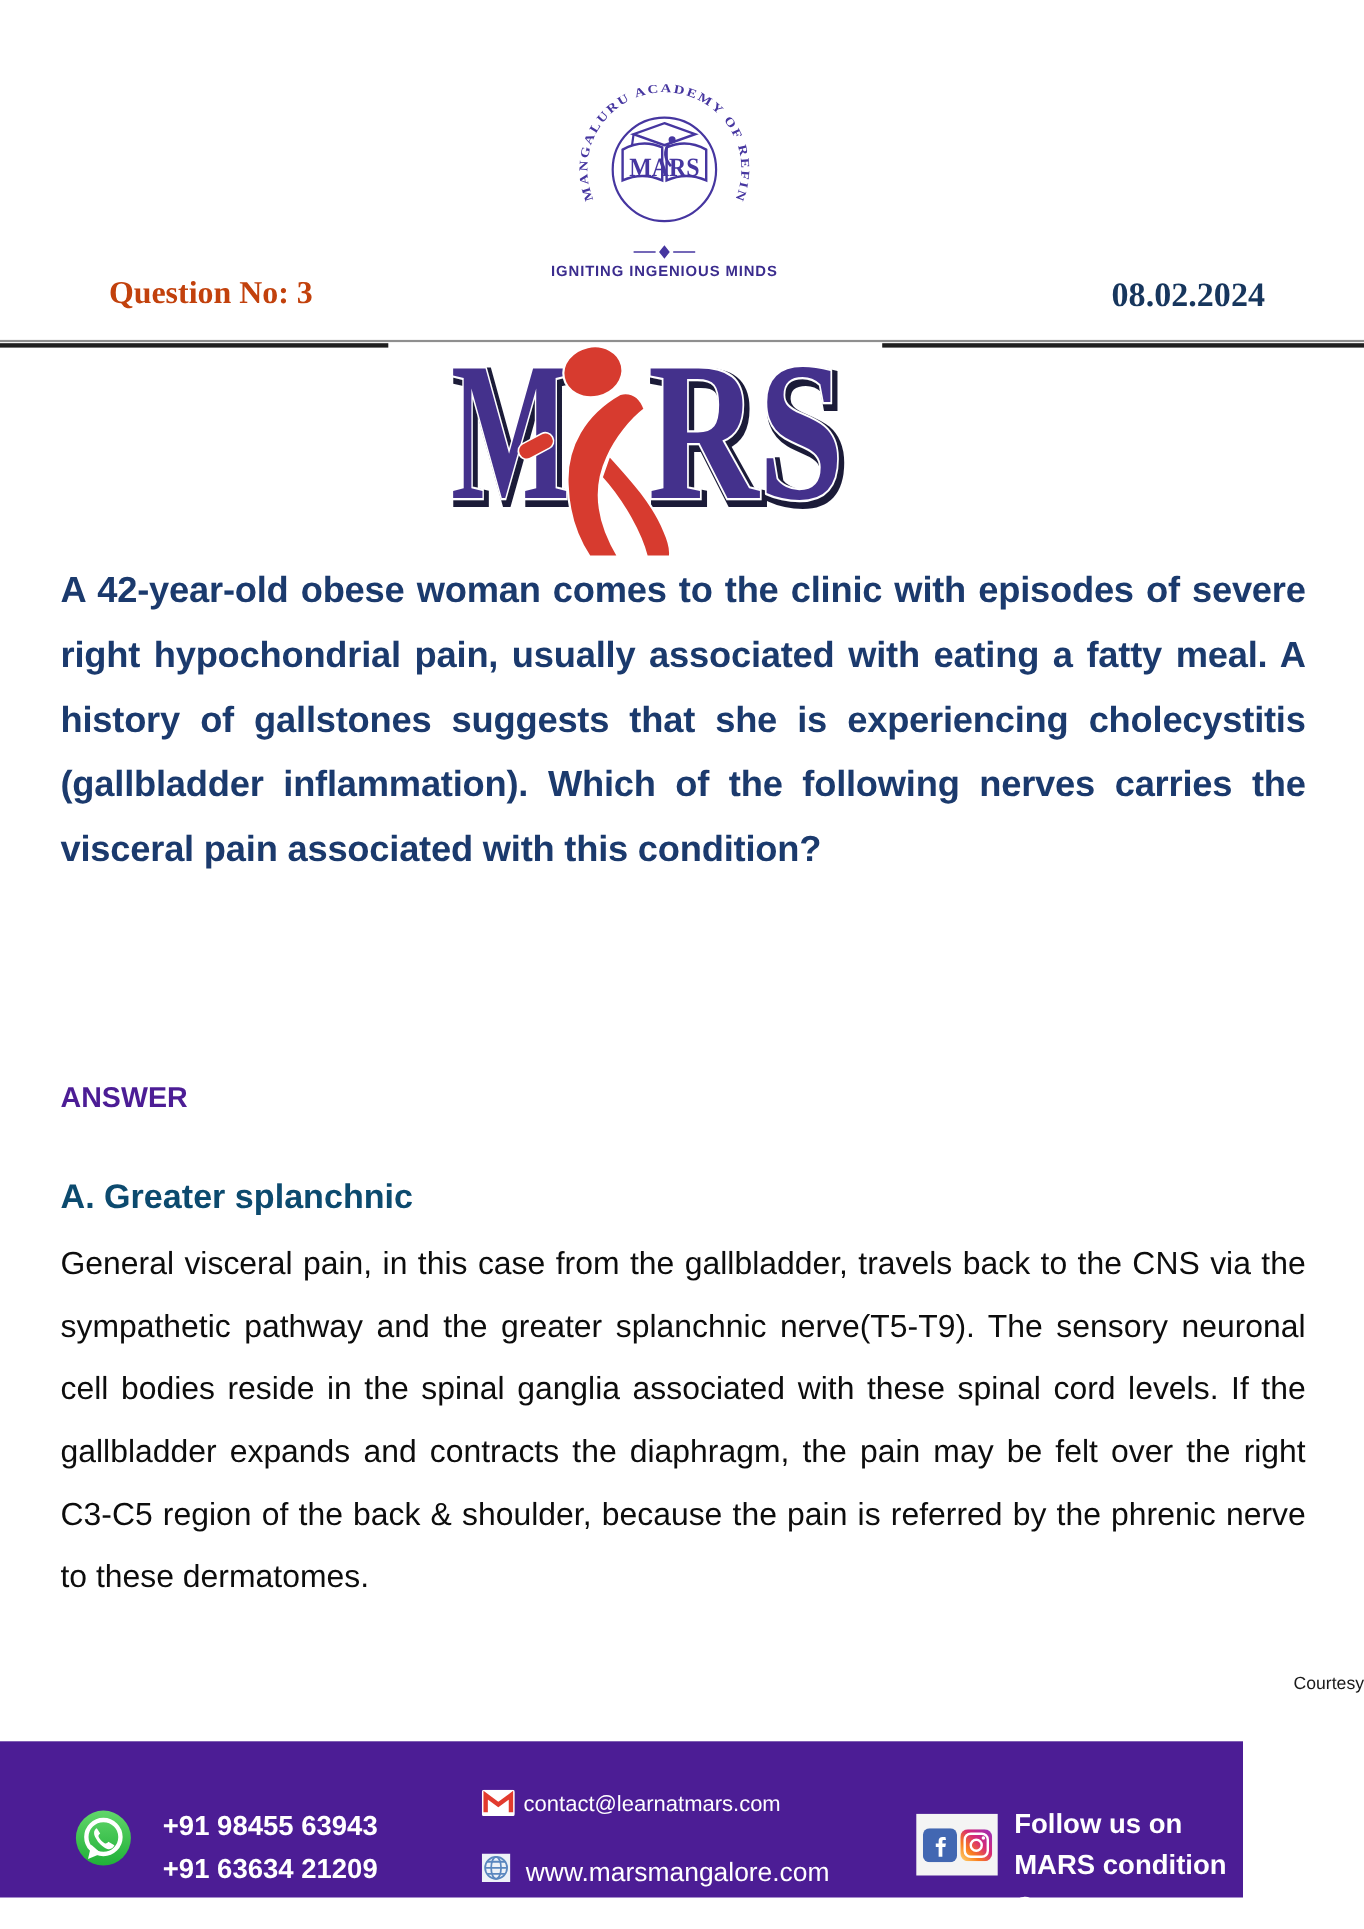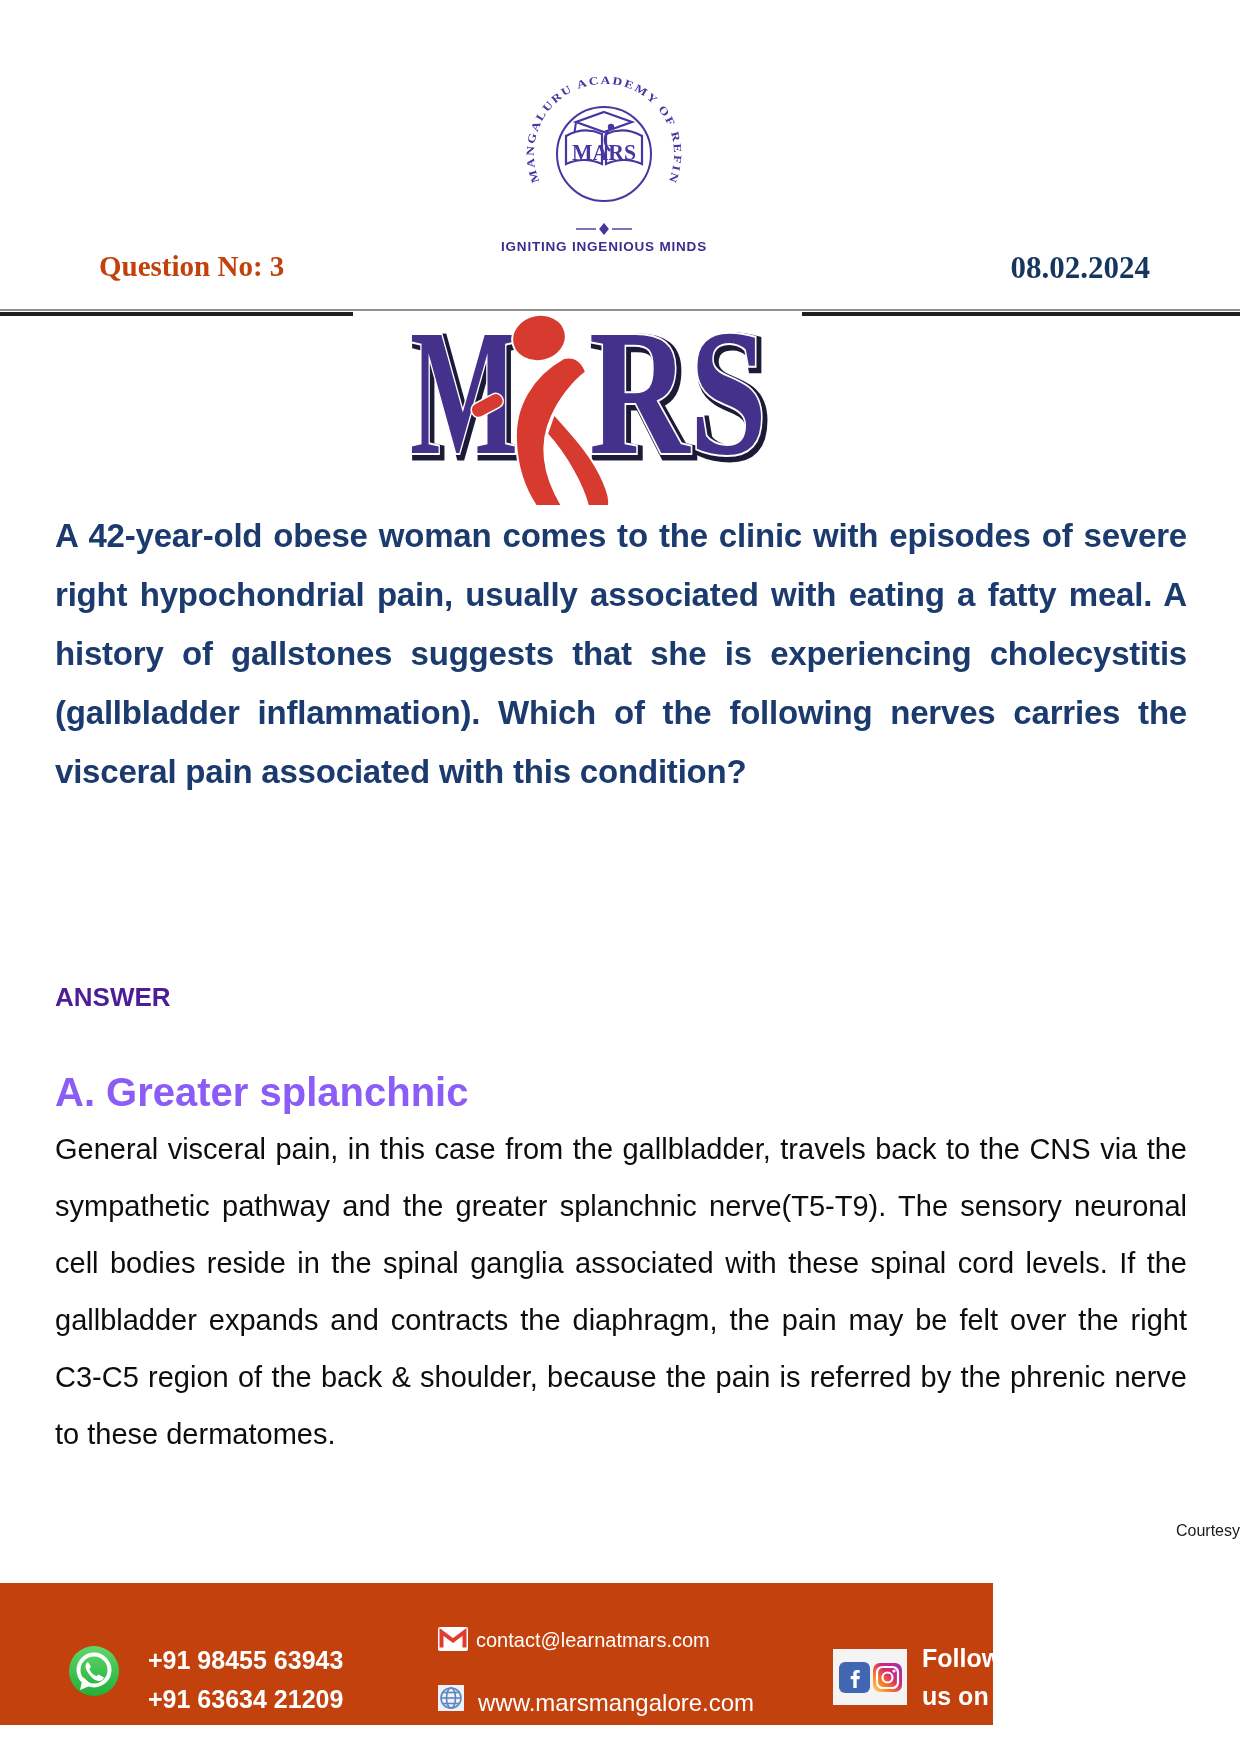--- a/index.html
+++ b/index.html
@@ -21,30 +21,30 @@
   
   .mars-logo{position:absolute;left:404px;top:306px;width:380px;height:205px;}
 
   
   .question{position:absolute;left:55px;top:506px;width:1132px;
             font-weight:bold;font-size:33px;line-height:59px;color:#1b3a6d;
             text-align:justify;letter-spacing:-0.2px;}
 
   
   .answer-heading{position:absolute;left:55px;top:982px;font-weight:bold;font-size:26px;color:#4c1d95;}
-  .answer-option{position:absolute;left:55px;top:1070px;font-weight:bold;font-size:40px;color:#8b5cf6;}
+  .answer-option{position:absolute;left:55px;top:1070px;font-weight:bold;font-size:31px;color:#0c4a6e;}
   .explanation{position:absolute;left:55px;top:1121px;width:1132px;height:372px;overflow:hidden;
                font-size:29px;line-height:57px;color:#0d0d0d;text-align:justify;}
 
   
   .courtesy{position:absolute;left:0;top:1519px;width:1240px;text-align:right;
             font-size:16px;line-height:23px;color:#1a1a1a;}
 
   
-  .footer{position:absolute;left:0;top:1583px;width:993px;height:142px;background:#c2410c;}
+  .footer{position:absolute;left:0;top:1583px;width:1130px;height:142px;background:#4c1d95;}
   .wa-icon{position:absolute;left:68px;top:62px;}
   .phones{position:absolute;left:148px;top:58px;color:#ffffff;font-weight:bold;
           font-size:25px;line-height:39px;}
   .gmail-icon{position:absolute;left:438px;top:44px;}
   .email{position:absolute;left:476px;top:46px;color:#ffffff;font-size:20px;}
   .globe-icon{position:absolute;left:438px;top:102px;}
   .website{position:absolute;left:478px;top:106px;color:#ffffff;font-size:24px;}
   .social-card{position:absolute;left:833px;top:66px;width:74px;height:56px;background:#f4f4f4;
                display:flex;align-items:center;justify-content:center;gap:3px;}
   .follow{position:absolute;left:922px;top:56px;color:#ffffff;font-weight:bold;

